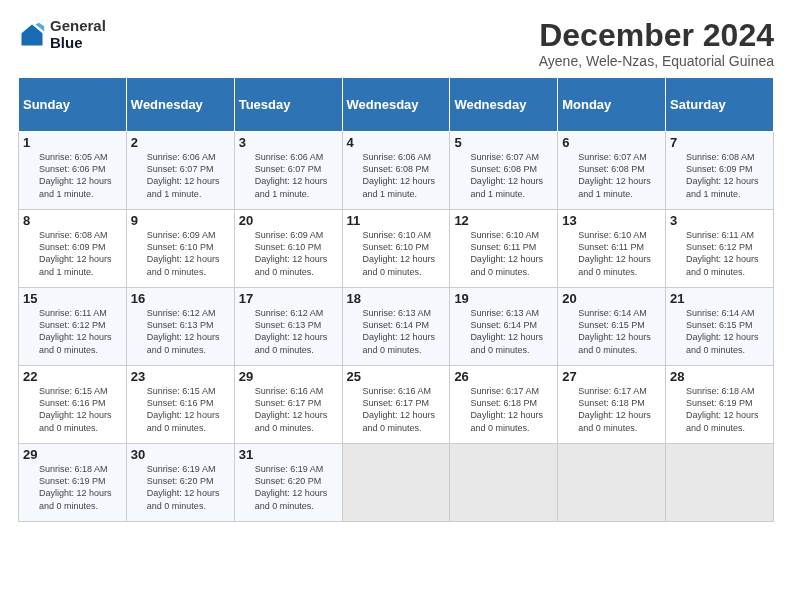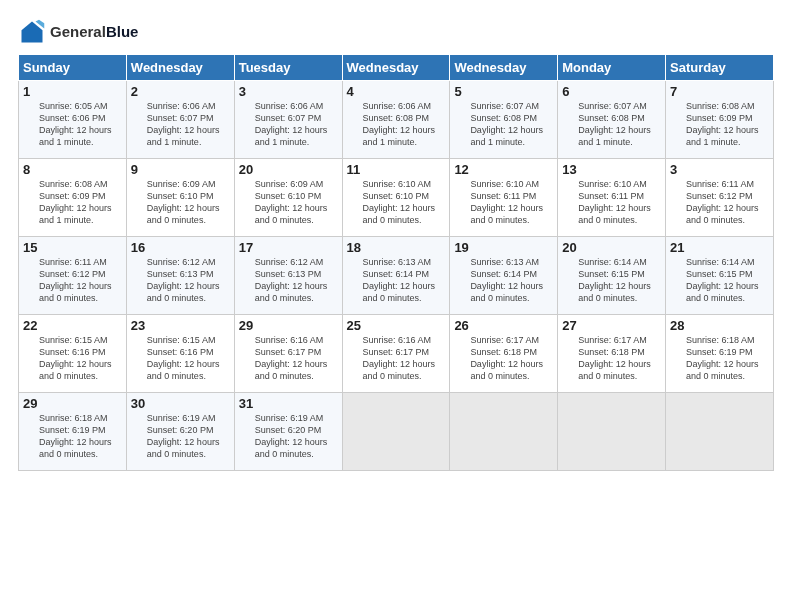--- a/index.html
+++ b/index.html
@@ -21,20 +21,21 @@
       align-items: flex-start;
       margin-bottom: 8px;
     }
     .logo {
       display: flex;
       align-items: center;
       gap: 4px;
     }
     .logo-text {
       display: flex;
+      flex-direction: column;
       line-height: 1.1;
     }
     .logo-general {
       font-size: 15px;
       font-weight: bold;
       color: #333;
     }
     .logo-blue {
       font-size: 15px;
       font-weight: bold;
@@ -60,21 +61,21 @@
     .calendar {
       width: 100%;
       border-collapse: collapse;
       table-layout: fixed;
     }
     .calendar thead tr th {
       background-color: #2e74b5;
       color: #fff;
       font-size: 13px;
       font-weight: bold;
-      padding: 5px 4px;
+      padding: 19px 4px;
       text-align: left;
       border: 1px solid #fff;
     }
     .calendar tbody tr td {
       vertical-align: top;
       border: 1px solid #ccc;
       padding: 3px 4px;
       font-size: 9.5px;
       color: #333;
       height: 78px;
@@ -111,20 +112,24 @@
     <div class="logo">
       <svg class="logo-icon" viewBox="0 0 32 32">
         <polygon points="16,4 28,14 28,28 4,28 4,14" fill="#1a6bb5"></polygon>
         <polygon points="20,4 30,12 30,6 24,2" fill="#5aabdc"></polygon>
       </svg>
       <div class="logo-text">
         <span class="logo-general">General</span>
         <span class="logo-blue">Blue</span>
       </div>
     </div>
+    <div class="title-block">
+      <div class="main-title">December 2024</div>
+      <div class="subtitle">Ayene, Wele-Nzas, Equatorial Guinea</div>
+    </div>
   </div>
 
   <table class="calendar">
     <thead>
       <tr>
       <th>Sunday</th>
           <th>Wednesday</th>
           <th>Tuesday</th>
           <th>Wednesday</th>
           <th>Wednesday</th>

